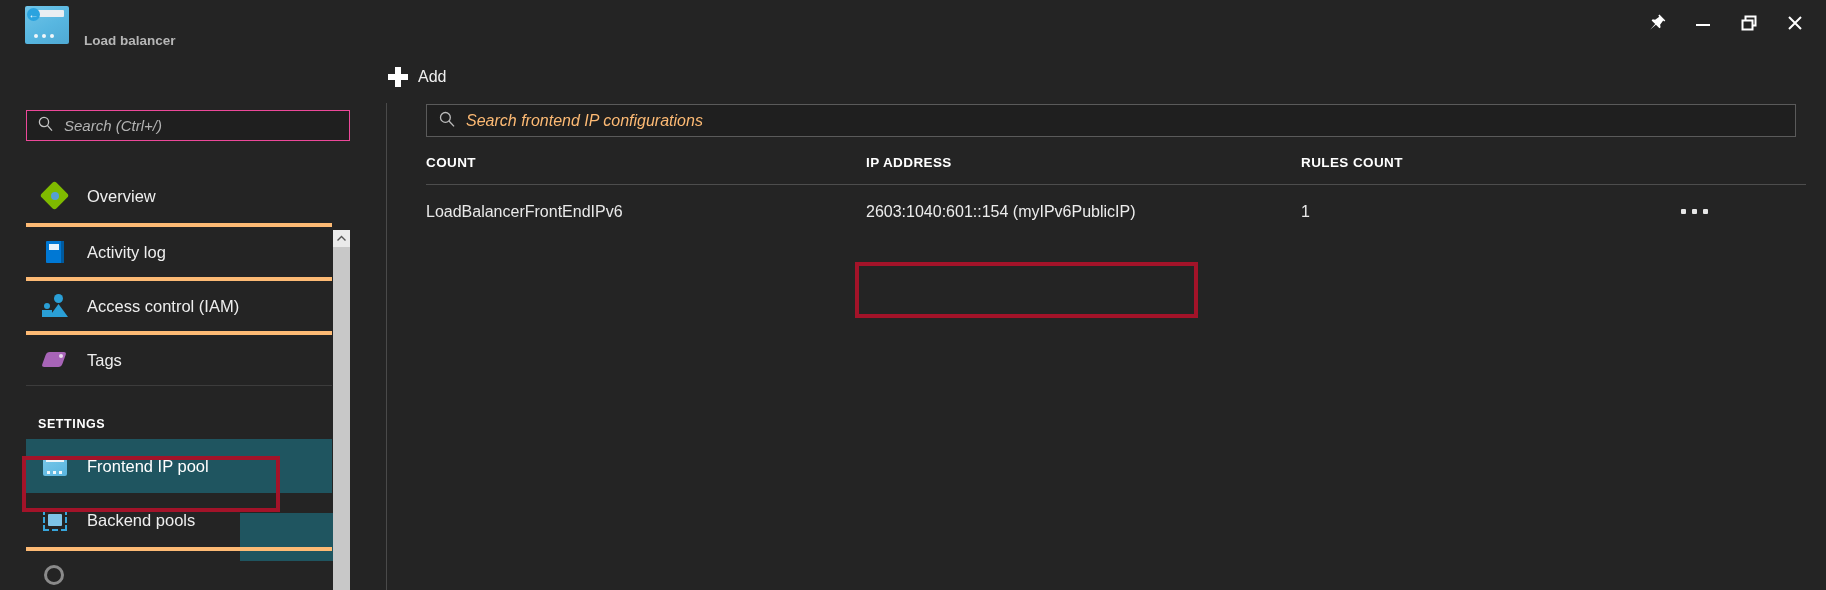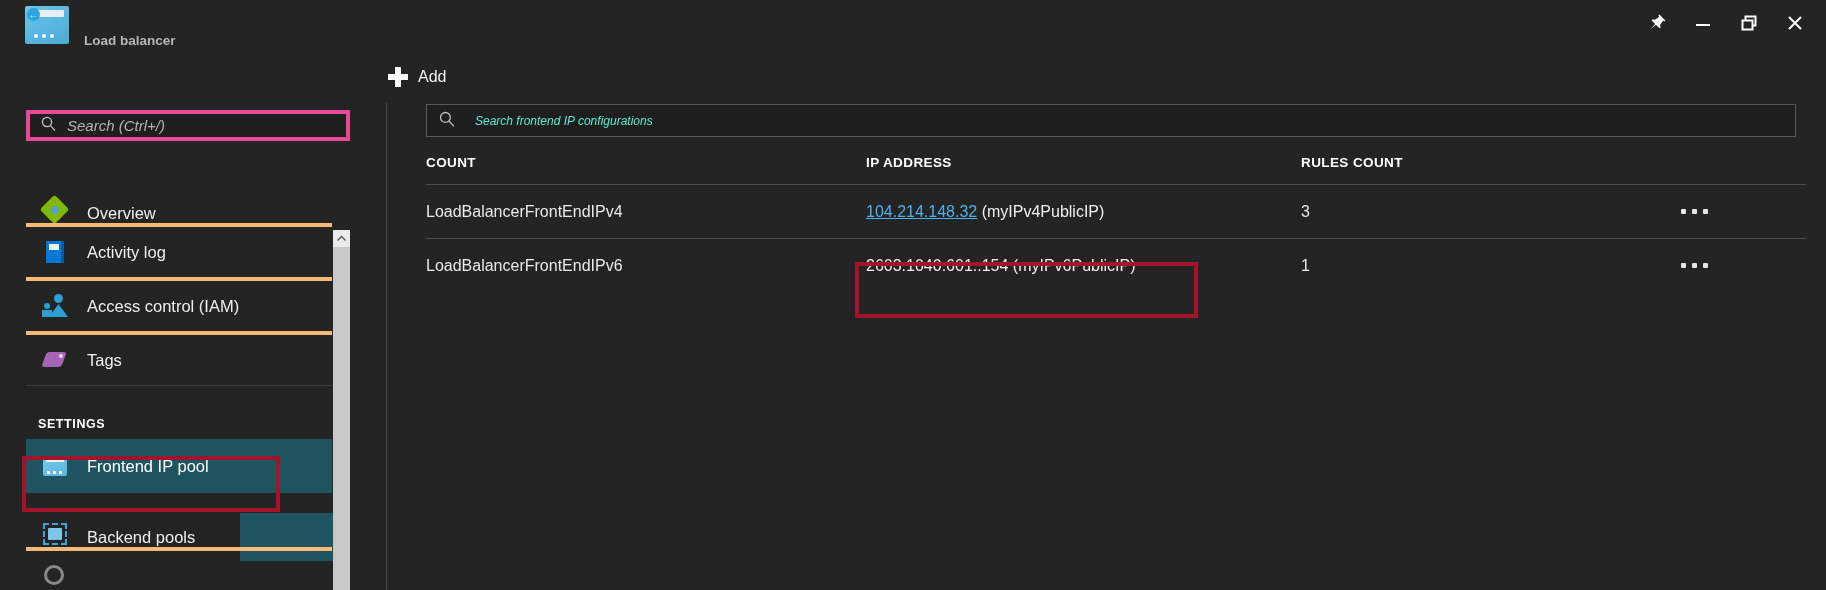--- a/index.html
+++ b/index.html
@@ -87,40 +87,40 @@
   
   .leftnav {
     position: absolute; left: 0; top: 58px;
     width: 340px; height: 532px;
     background: #242424;
   }
   .nav-search {
     position: absolute; left: 26px; top: 52px;
     width: 324px; height: 31px;
     background: #1f1f1f;
-    border: 4px solid #ec4899;
+    border: 1px solid #ec4899;
     display: flex; align-items: center;
   }
   .nav-search .mag { margin-left: 10px; }
   .nav-search .ph {
     color: #b3b3b3; font-size: 15px; font-style: italic;
     margin-left: 10px; font-weight: 300;
   }
   .navlist {
     position: absolute; left: 26px; top: 111px;
     width: 306px; height: 420px;
     overflow: hidden;
   }
   .nav-item {
     position: relative;
     height: 54px; display: flex; align-items: center;
     border-top: 4px solid #fdba74;
     padding-left: 16px;
   }
-  .nav-item.nobord { border-top: none; align-items: flex-end; }
+  .nav-item.nobord { border-top: none; }
   .nav-item .lbl {
     color: #eeeeee; font-size: 16.5px; font-weight: 300; margin-left: 19px;
   }
   .nav-item.selected {
     background: #1f5560;
     border-top: none;
   }
   .nav-item.selected .lbl { color: #ffffff; }
   .nav-group {
     height: 54px; display: flex; align-items: flex-end;
@@ -234,22 +234,22 @@
     position: absolute; left: 426px; top: 104px;
     width: 1380px; height: 470px;
   }
   .filter {
     width: 1370px; height: 33px;
     background: #1f1f1f; border: 1px solid #5a5a5a;
     display: flex; align-items: center;
   }
   .filter .mag { margin-left: 11px; }
   .filter .ph {
-    color: #5eead4; font-size: 12px; font-style: italic;
-    margin-left: 19px; font-weight: 300;
+    color: #fdba74; font-size: 16px; font-style: italic;
+    margin-left: 10px; font-weight: 300;
   }
   table.grid {
     margin-top: 18px;
     width: 1380px; border-collapse: collapse; table-layout: fixed;
   }
   table.grid th {
     text-align: left;
     color: #ffffff; font-size: 13.5px; font-weight: 700;
     letter-spacing: .4px;
     padding: 0 0 14px 0;
@@ -451,34 +451,20 @@
       </colgroup>
       <thead>
         <tr>
           <th>COUNT</th>
           <th>IP ADDRESS</th>
           <th>RULES COUNT</th>
           <th></th>
         </tr>
       </thead>
       <tbody>
-        <tr>
-          <td>LoadBalancerFrontEndIPv4</td>
-          <td>
-            <a class="iplink" href="#">104.214.148.32</a><span class="ipsuffix"> (myIPv4PublicIP)</span>
-          </td>
-          <td>3</td>
-          <td>
-            <span class="menu-dots">
-                <i></i>
-                <i></i>
-                <i></i>
-              </span>
-          </td>
-        </tr>
         <tr class="last">
           <td>LoadBalancerFrontEndIPv6</td>
           <td>
             <span class="ipsuffix">2603:1040:601::154 (myIPv6PublicIP)</span>
           </td>
           <td>1</td>
           <td>
             <span class="menu-dots">
                 <i></i>
                 <i></i>

